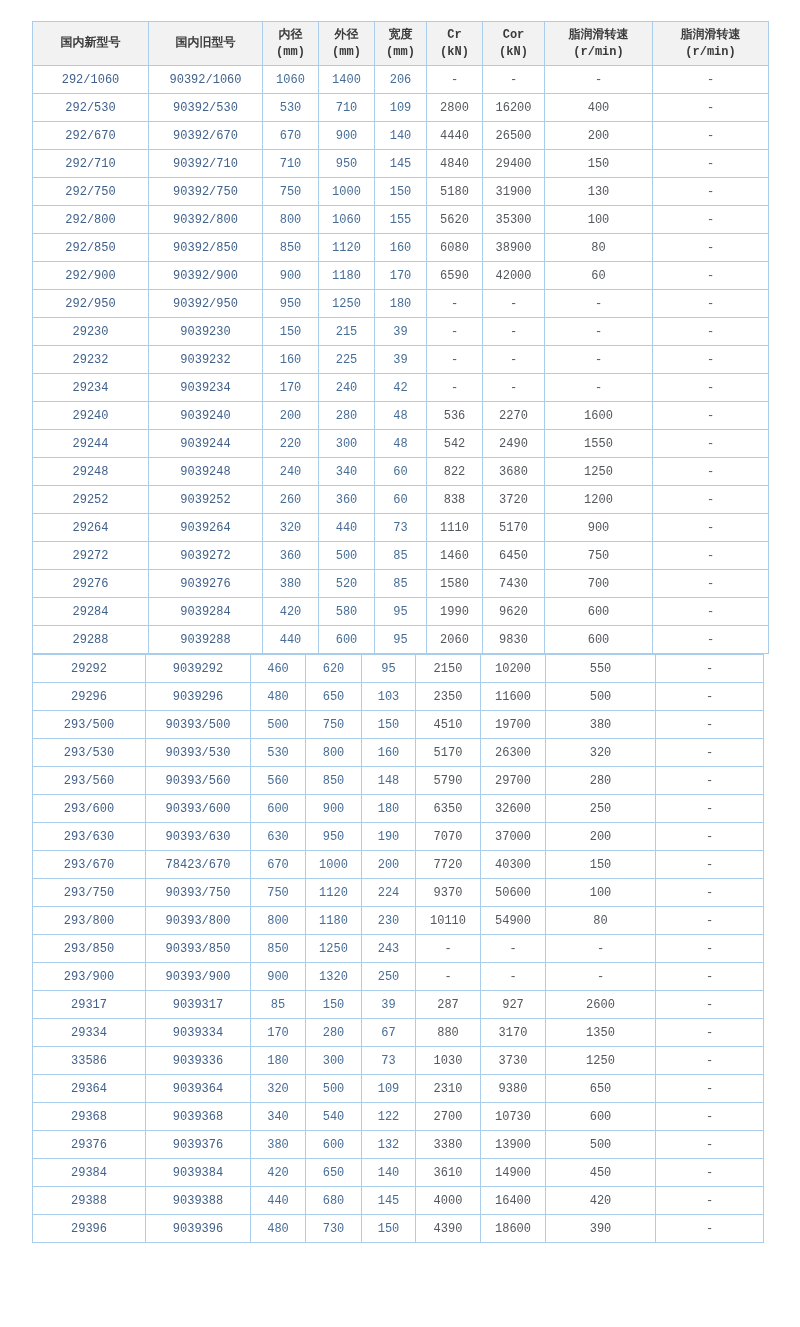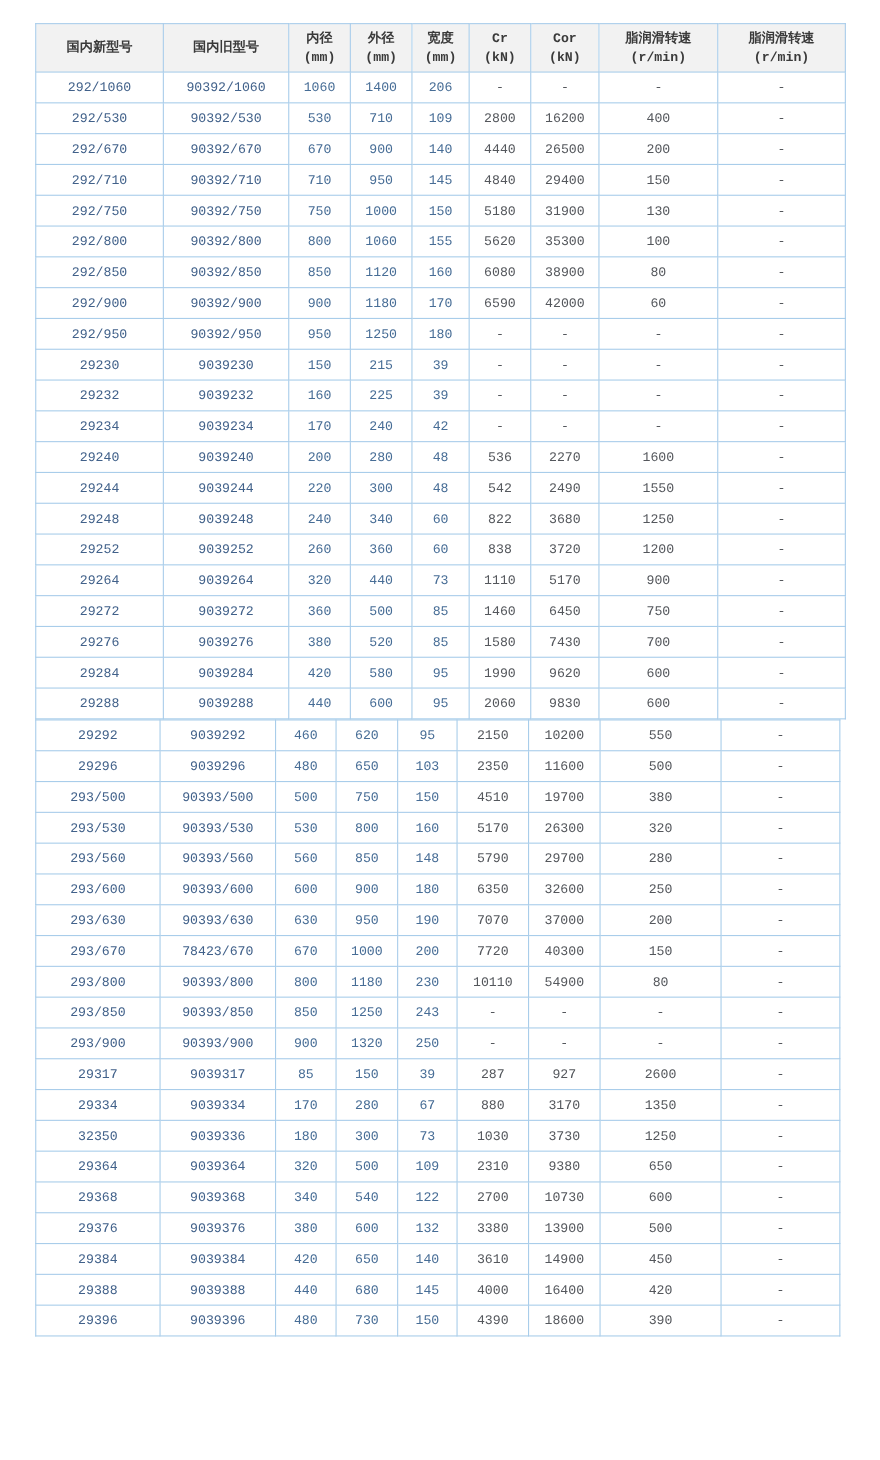--- a/index.html
+++ b/index.html
@@ -435,20 +435,31 @@
           <td class="c-model">78423/670</td>
           <td class="c-dim">670</td>
           <td class="c-dim">1000</td>
           <td class="c-dim">200</td>
           <td class="c-load">7720</td>
           <td class="c-load">40300</td>
           <td class="c-load">150</td>
           <td class="c-load">-</td>
         </tr>
         <tr>
+          <td class="c-model">293/750</td>
+          <td class="c-model">90393/750</td>
+          <td class="c-dim">750</td>
+          <td class="c-dim">1120</td>
+          <td class="c-dim">224</td>
+          <td class="c-load">9370</td>
+          <td class="c-load">50600</td>
+          <td class="c-load">100</td>
+          <td class="c-load">-</td>
+        </tr>
+        <tr>
           <td class="c-model">293/800</td>
           <td class="c-model">90393/800</td>
           <td class="c-dim">800</td>
           <td class="c-dim">1180</td>
           <td class="c-dim">230</td>
           <td class="c-load">10110</td>
           <td class="c-load">54900</td>
           <td class="c-load">80</td>
           <td class="c-load">-</td>
         </tr>
@@ -490,21 +501,21 @@
           <td class="c-model">9039334</td>
           <td class="c-dim">170</td>
           <td class="c-dim">280</td>
           <td class="c-dim">67</td>
           <td class="c-load">880</td>
           <td class="c-load">3170</td>
           <td class="c-load">1350</td>
           <td class="c-load">-</td>
         </tr>
         <tr>
-          <td class="c-model">32350</td>
+          <td class="c-model">33586</td>
           <td class="c-model">9039336</td>
           <td class="c-dim">180</td>
           <td class="c-dim">300</td>
           <td class="c-dim">73</td>
           <td class="c-load">1030</td>
           <td class="c-load">3730</td>
           <td class="c-load">1250</td>
           <td class="c-load">-</td>
         </tr>
         <tr>

